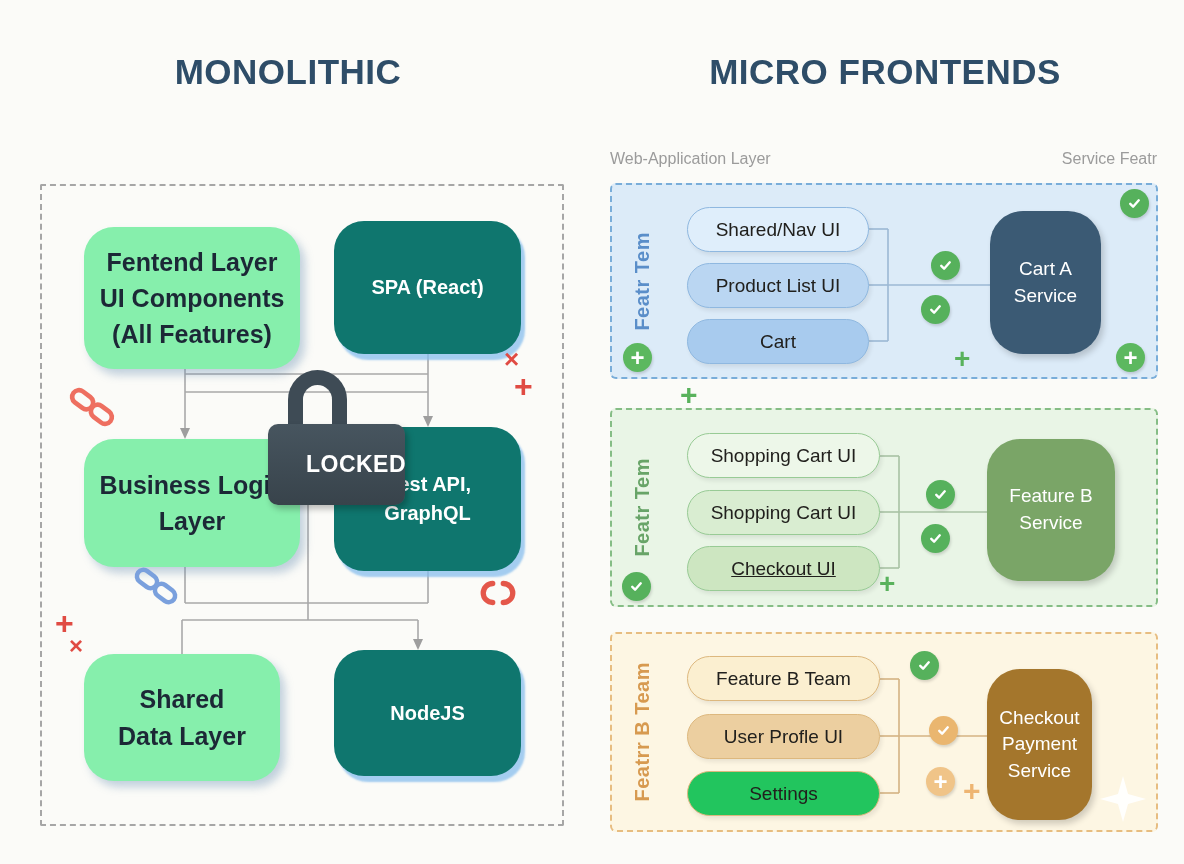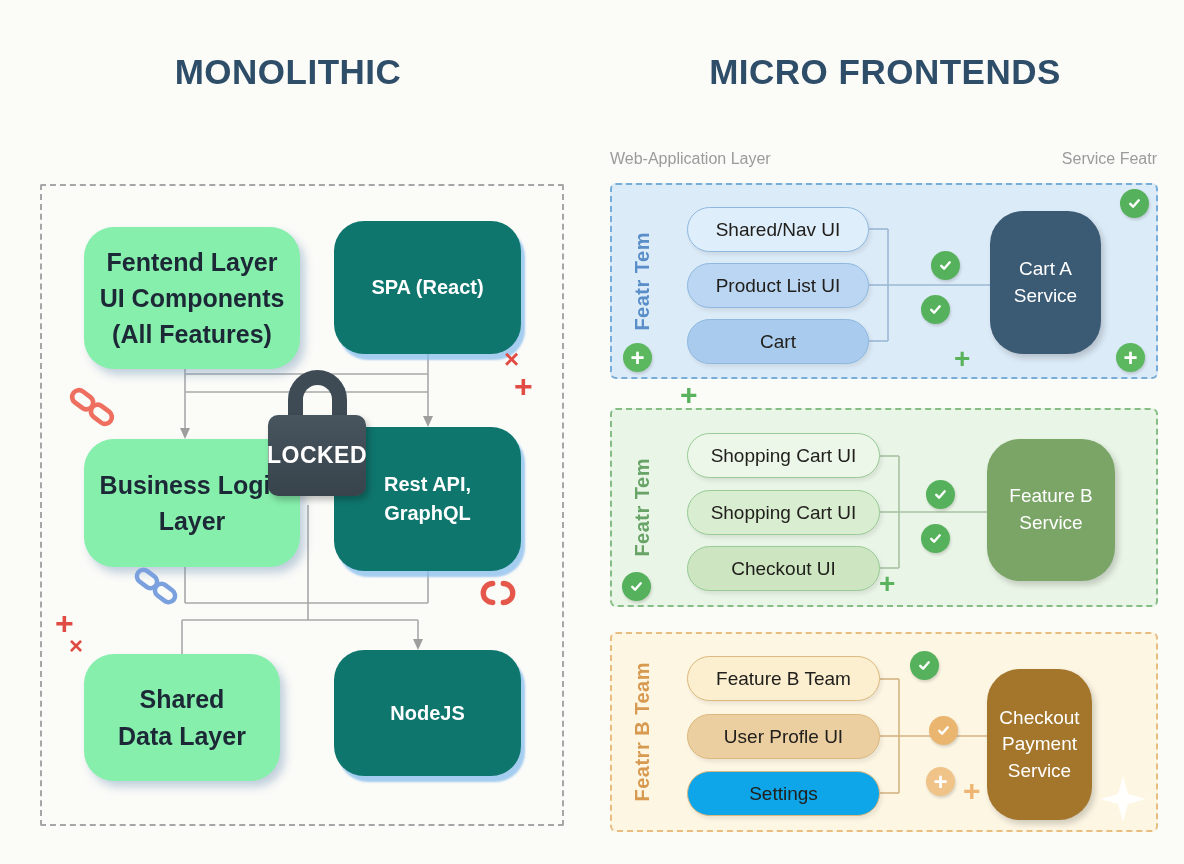--- a/index.html
+++ b/index.html
@@ -45,25 +45,26 @@
   .b-rest{left:334px;top:427px;width:187px;height:144px;}
   .b-shared{left:84px;top:654px;width:196px;height:127px;}
   .b-node{left:334px;top:650px;width:187px;height:126px;}
 
   .lock-shackle{
     position:absolute;left:288px;top:370px;width:59px;height:62px;
     border:15px solid #3e4b55;border-bottom:none;
     border-radius:36px 36px 0 0;box-sizing:border-box;z-index:3;
   }
   .lock-body{
-    position:absolute;left:268px;top:415px;width:98px;height:81px;
+    position:absolute;left:268px;top:424px;width:98px;height:81px;
     background:linear-gradient(180deg,#47555f,#38434b);
     border-radius:10px;z-index:4;display:flex;align-items:center;justify-content:center;
     color:#fff;font-size:23px;font-weight:700;letter-spacing:.5px;
     box-shadow:3px 4px 6px rgba(0,0,0,.25);
+    padding-left:39px;
   }
   .red-mark{position:absolute;color:#e04b43;font-weight:700;z-index:5;line-height:1;}
 
   
   .panel{
     position:absolute;left:610px;width:548px;box-sizing:border-box;
     border-radius:6px;z-index:1;
   }
   .panel-1{top:183px;height:196px;background:#dcebf8;border:2px dashed #79add9;}
   .panel-2{top:408px;height:199px;background:#e9f5e6;border:2px dashed #85bd85;}
@@ -86,24 +87,24 @@
     box-shadow:2px 3px 4px rgba(0,0,0,.08);
   }
   .panel-1 .pill{width:182px;border:1.5px solid #8fb8e0;}
   .panel-2 .pill{width:193px;border:1.5px solid #98cb95;}
   .panel-3 .pill{width:193px;border:1.5px solid #ddb87e;}
   .p1-a{top:22px;background:#dfeefb;}
   .p1-b{top:78px;background:#bad6f2;}
   .p1-c{top:134px;background:#a8cbee;}
   .p2-a{top:23px;background:#edf7e9;}
   .p2-b{top:80px;background:#d9edd1;}
-  .p2-c{top:136px;background:#cde6c1;}
+  .p2-c{top:136px;background:#cde6c1;text-decoration:underline;}
   .p3-a{top:22px;background:#fbefd0;}
   .p3-b{top:80px;background:#eccfa0;}
-  .p3-c{top:137px;background:#0ea5e9;}
+  .p3-c{top:137px;background:#22c55e;}
   .bracket{position:absolute;left:0;top:0;z-index:1;}
   .service-box{
     position:absolute;display:flex;align-items:center;justify-content:center;
     text-align:center;white-space:pre-line;color:#fff;font-size:19px;
     line-height:1.4;border-radius:33px;z-index:2;
     box-shadow:3px 4px 6px rgba(0,0,0,.18);
   }
   .svc-1{left:378px;top:26px;width:111px;height:143px;background:#3b5a74;}
   .svc-2{left:375px;top:29px;width:128px;height:142px;background:#7aa567;}
   .svc-3{left:375px;top:35px;width:105px;height:151px;background:#a4762c;}

